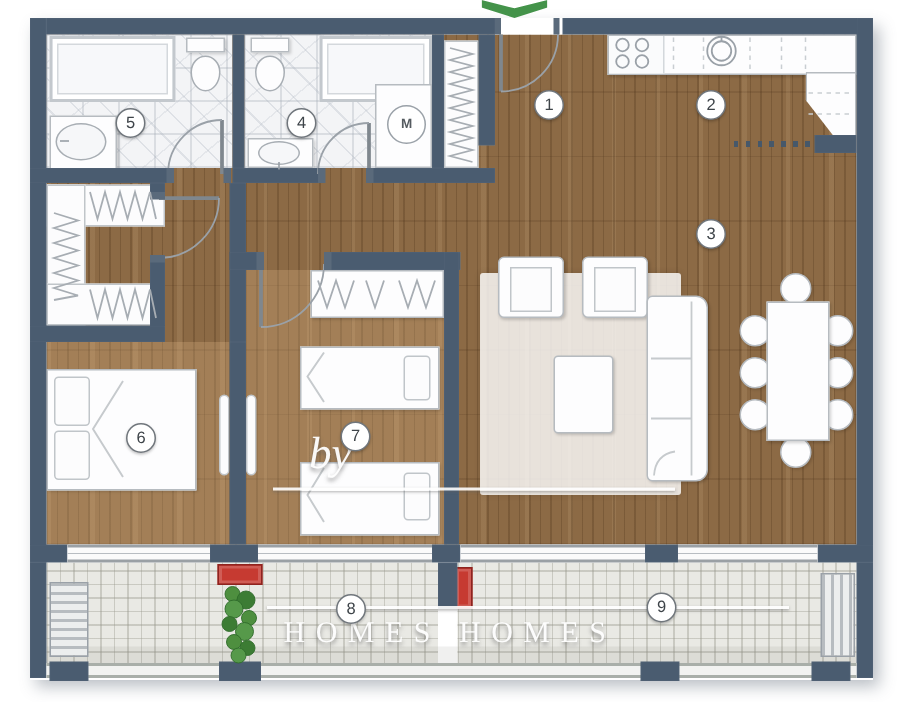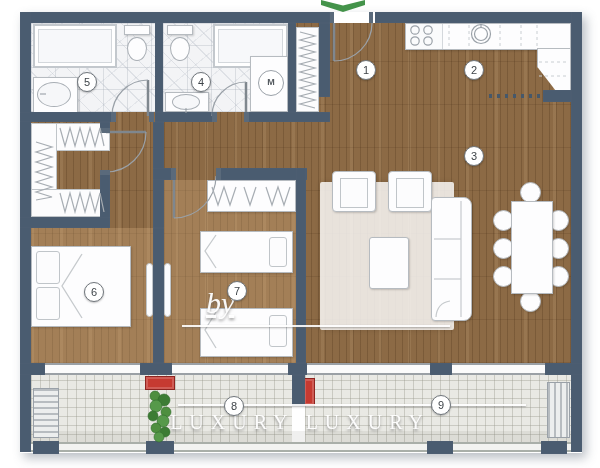--- a/index.html
+++ b/index.html
@@ -252,24 +252,24 @@
       <circle cx="153" cy="416" r="5" fill="#3c7c34"></circle>
         <circle cx="163" cy="421" r="6" fill="#56994a"></circle>
       <circle cx="156" cy="428" r="5" fill="#4e8f3f"></circle>
         <circle cx="165" cy="432" r="5" fill="#3c7c34"></circle>
       <circle cx="159" cy="437" r="5" fill="#56994a"></circle>
     </g>
   </svg>
 
   <div class="abs arrow lvl7" style="left:321px;top:0px;width:44px;height:12px;"></div>
 
-  <div class="abs wm wm-by" style="left:206px;top:286px;text-decoration:underline;">by</div>
+  <div class="abs wm wm-by" style="left:206px;top:286px;">by</div>
   <div class="abs wm wm-line" style="left:182px;top:325px;width:268px;height:2px;"></div>
   <div class="abs wm wm-line" style="left:178px;top:404px;width:348px;height:2px;"></div>
-  <div class="abs wm wm-tag" style="left:155px;top:411px;width:290px;">LUXURY LUXURY</div>
+  <div class="abs wm wm-tag" style="left:155px;top:411px;width:290px;">HOMES HOMES</div>
 
   <div class="abs badge" style="left:356px;top:60px;">1</div>
   <div class="abs badge" style="left:464px;top:60px;">2</div>
   <div class="abs badge" style="left:464px;top:146px;">3</div>
   <div class="abs badge" style="left:191px;top:72px;">4</div>
   <div class="abs badge" style="left:77px;top:72px;">5</div>
   <div class="abs badge" style="left:84px;top:282px;">6</div>
   <div class="abs badge" style="left:227px;top:281px;">7</div>
   <div class="abs badge" style="left:224px;top:396px;">8</div>
   <div class="abs badge" style="left:431px;top:395px;">9</div>

